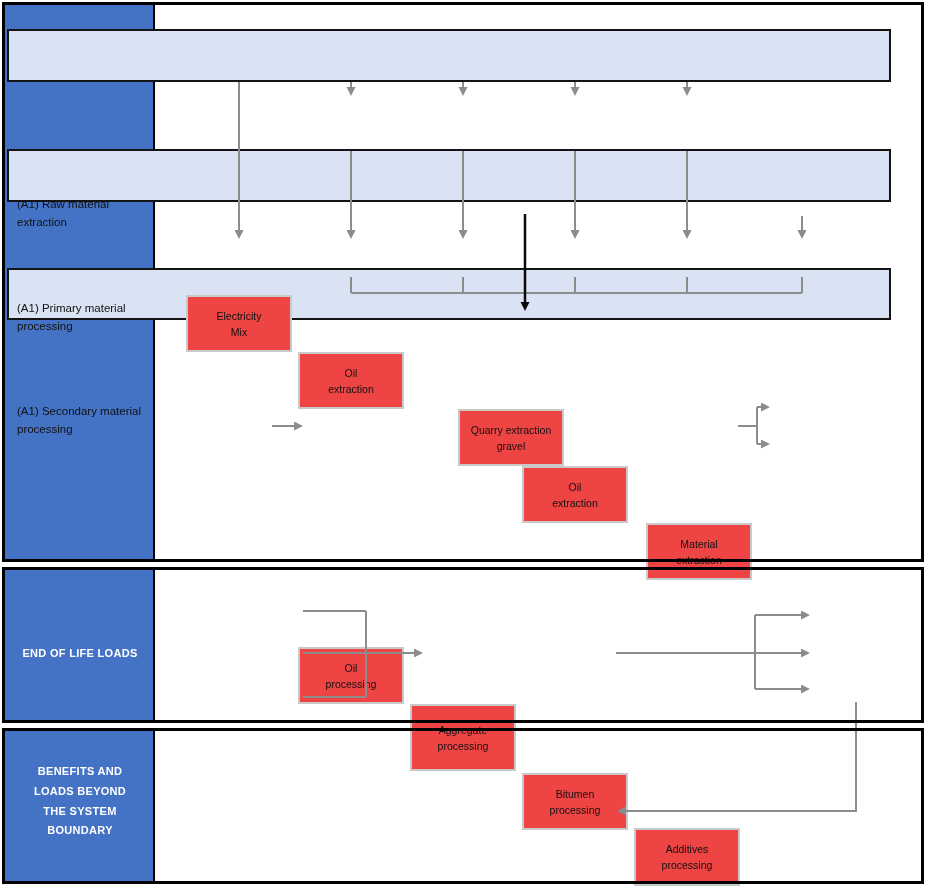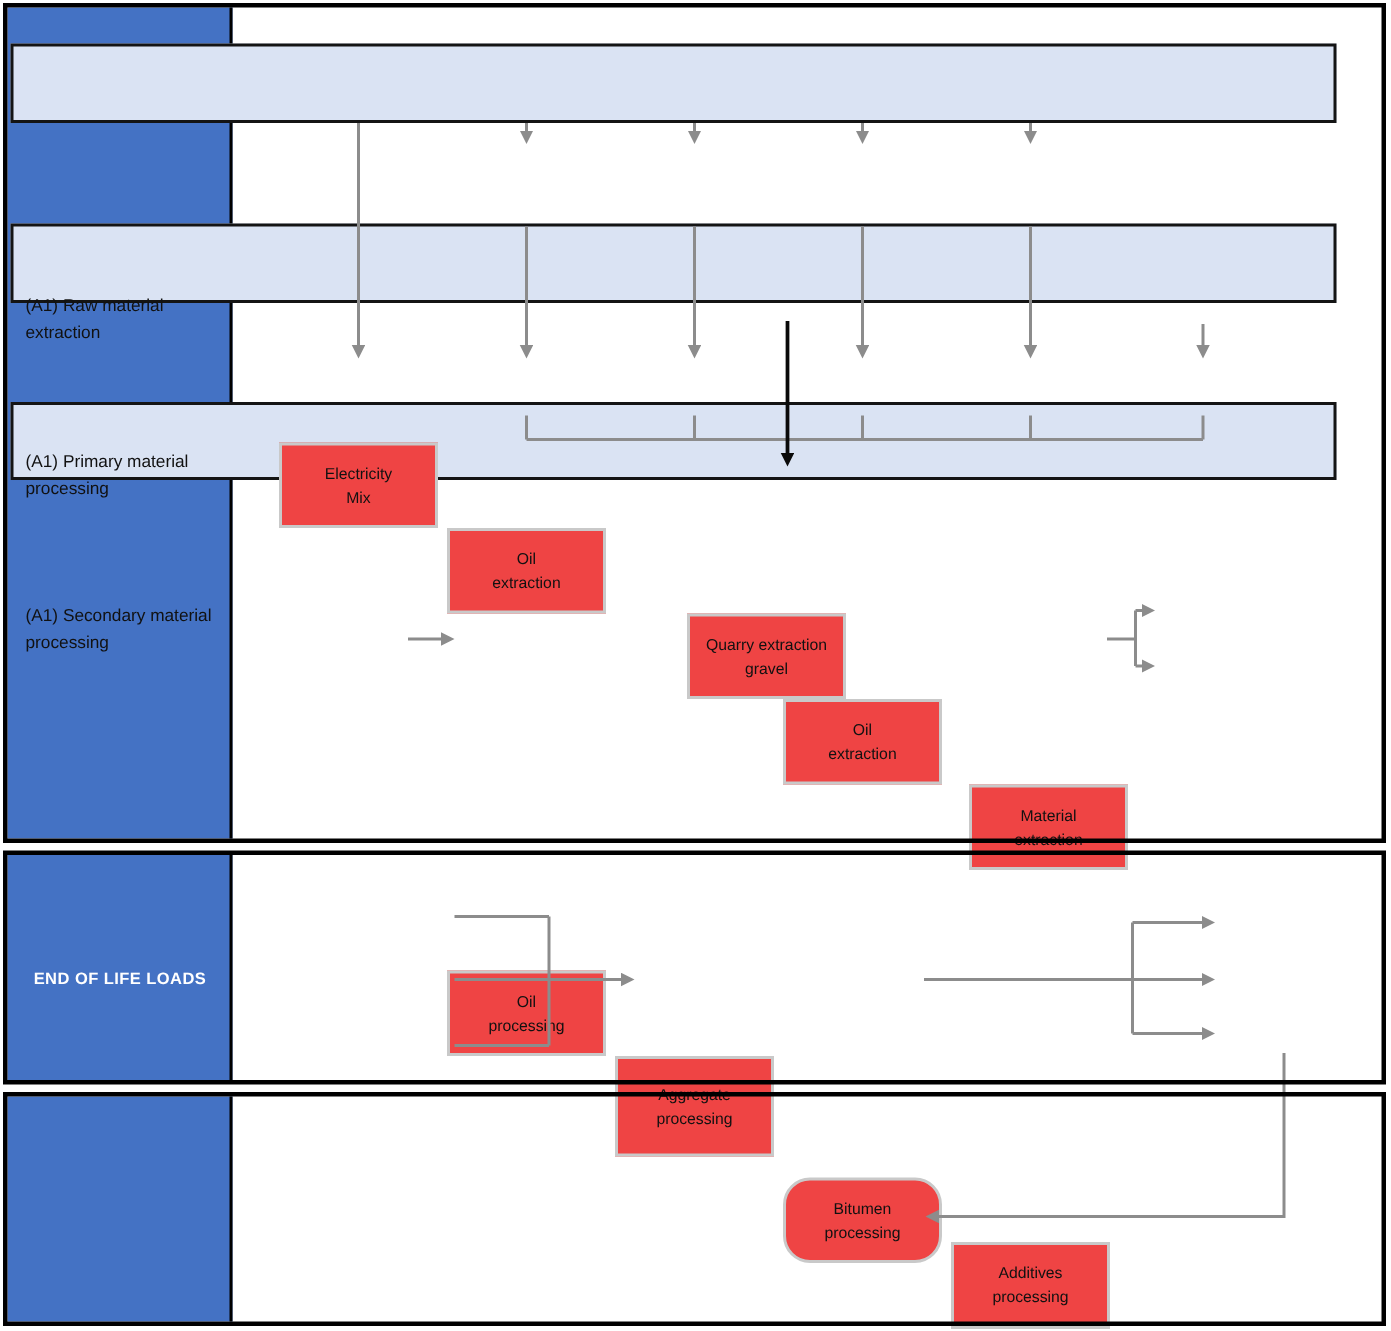--- a/index.html
+++ b/index.html
@@ -27,20 +27,26 @@
 <body>
 
 <div id="canvas">
 
   <div class="sidebar" style="top:5px;height:554px;"></div>
   <div class="sidebar" style="top:570px;height:150px;"></div>
   <div class="sidebar" style="top:731px;height:150px;"></div>
 
   <div class="sblabel" style="top:297px;">PRODUCT STAGE</div>
   <div class="sblabel" style="top:644px;">END OF LIFE LOADS</div>
+  <div class="sblabel" style="top:762px;">
+    <div>BENEFITS AND</div>
+    <div>LOADS BEYOND</div>
+    <div>THE SYSTEM</div>
+    <div>BOUNDARY</div>
+  </div>
 
   <div class="band lvl" style="top:29px;height:53px;"></div>
   <div class="band lvl" style="top:96px;height:53px;"></div>
   <div class="band lvl" style="top:162px;height:52px;"></div>
 
   <div class="bandlabel lvl" style="top:37px;">
     <div>(A1) Raw material</div>
       <div>extraction</div>
   </div>
   <div class="bandlabel lvl" style="top:104px;">
@@ -74,21 +80,21 @@
   </div>
 
   <div class="box wbox lvl" style="left:298px;top:94px;width:106px;height:57px;">
     <div>Oil</div>
       <div>processing</div>
   </div>
   <div class="box wbox lvl" style="left:410px;top:94px;width:106px;height:67px;">
     <div>Aggregate</div>
       <div>processing</div>
   </div>
-  <div class="box wbox lvl" style="left:522px;top:108px;width:106px;height:57px;border-radius:18px;">
+  <div class="box wbox lvl" style="left:522px;top:96px;width:106px;height:57px;">
     <div>Bitumen</div>
       <div>processing</div>
   </div>
   <div class="box wbox lvl" style="left:634px;top:94px;width:106px;height:58px;justify-content:center;">
     <div>Additives</div>
       <div>processing</div>
   </div>
 
   <svg class="overlay" width="927" height="887" viewBox="0 0 927 887">
     <defs>

